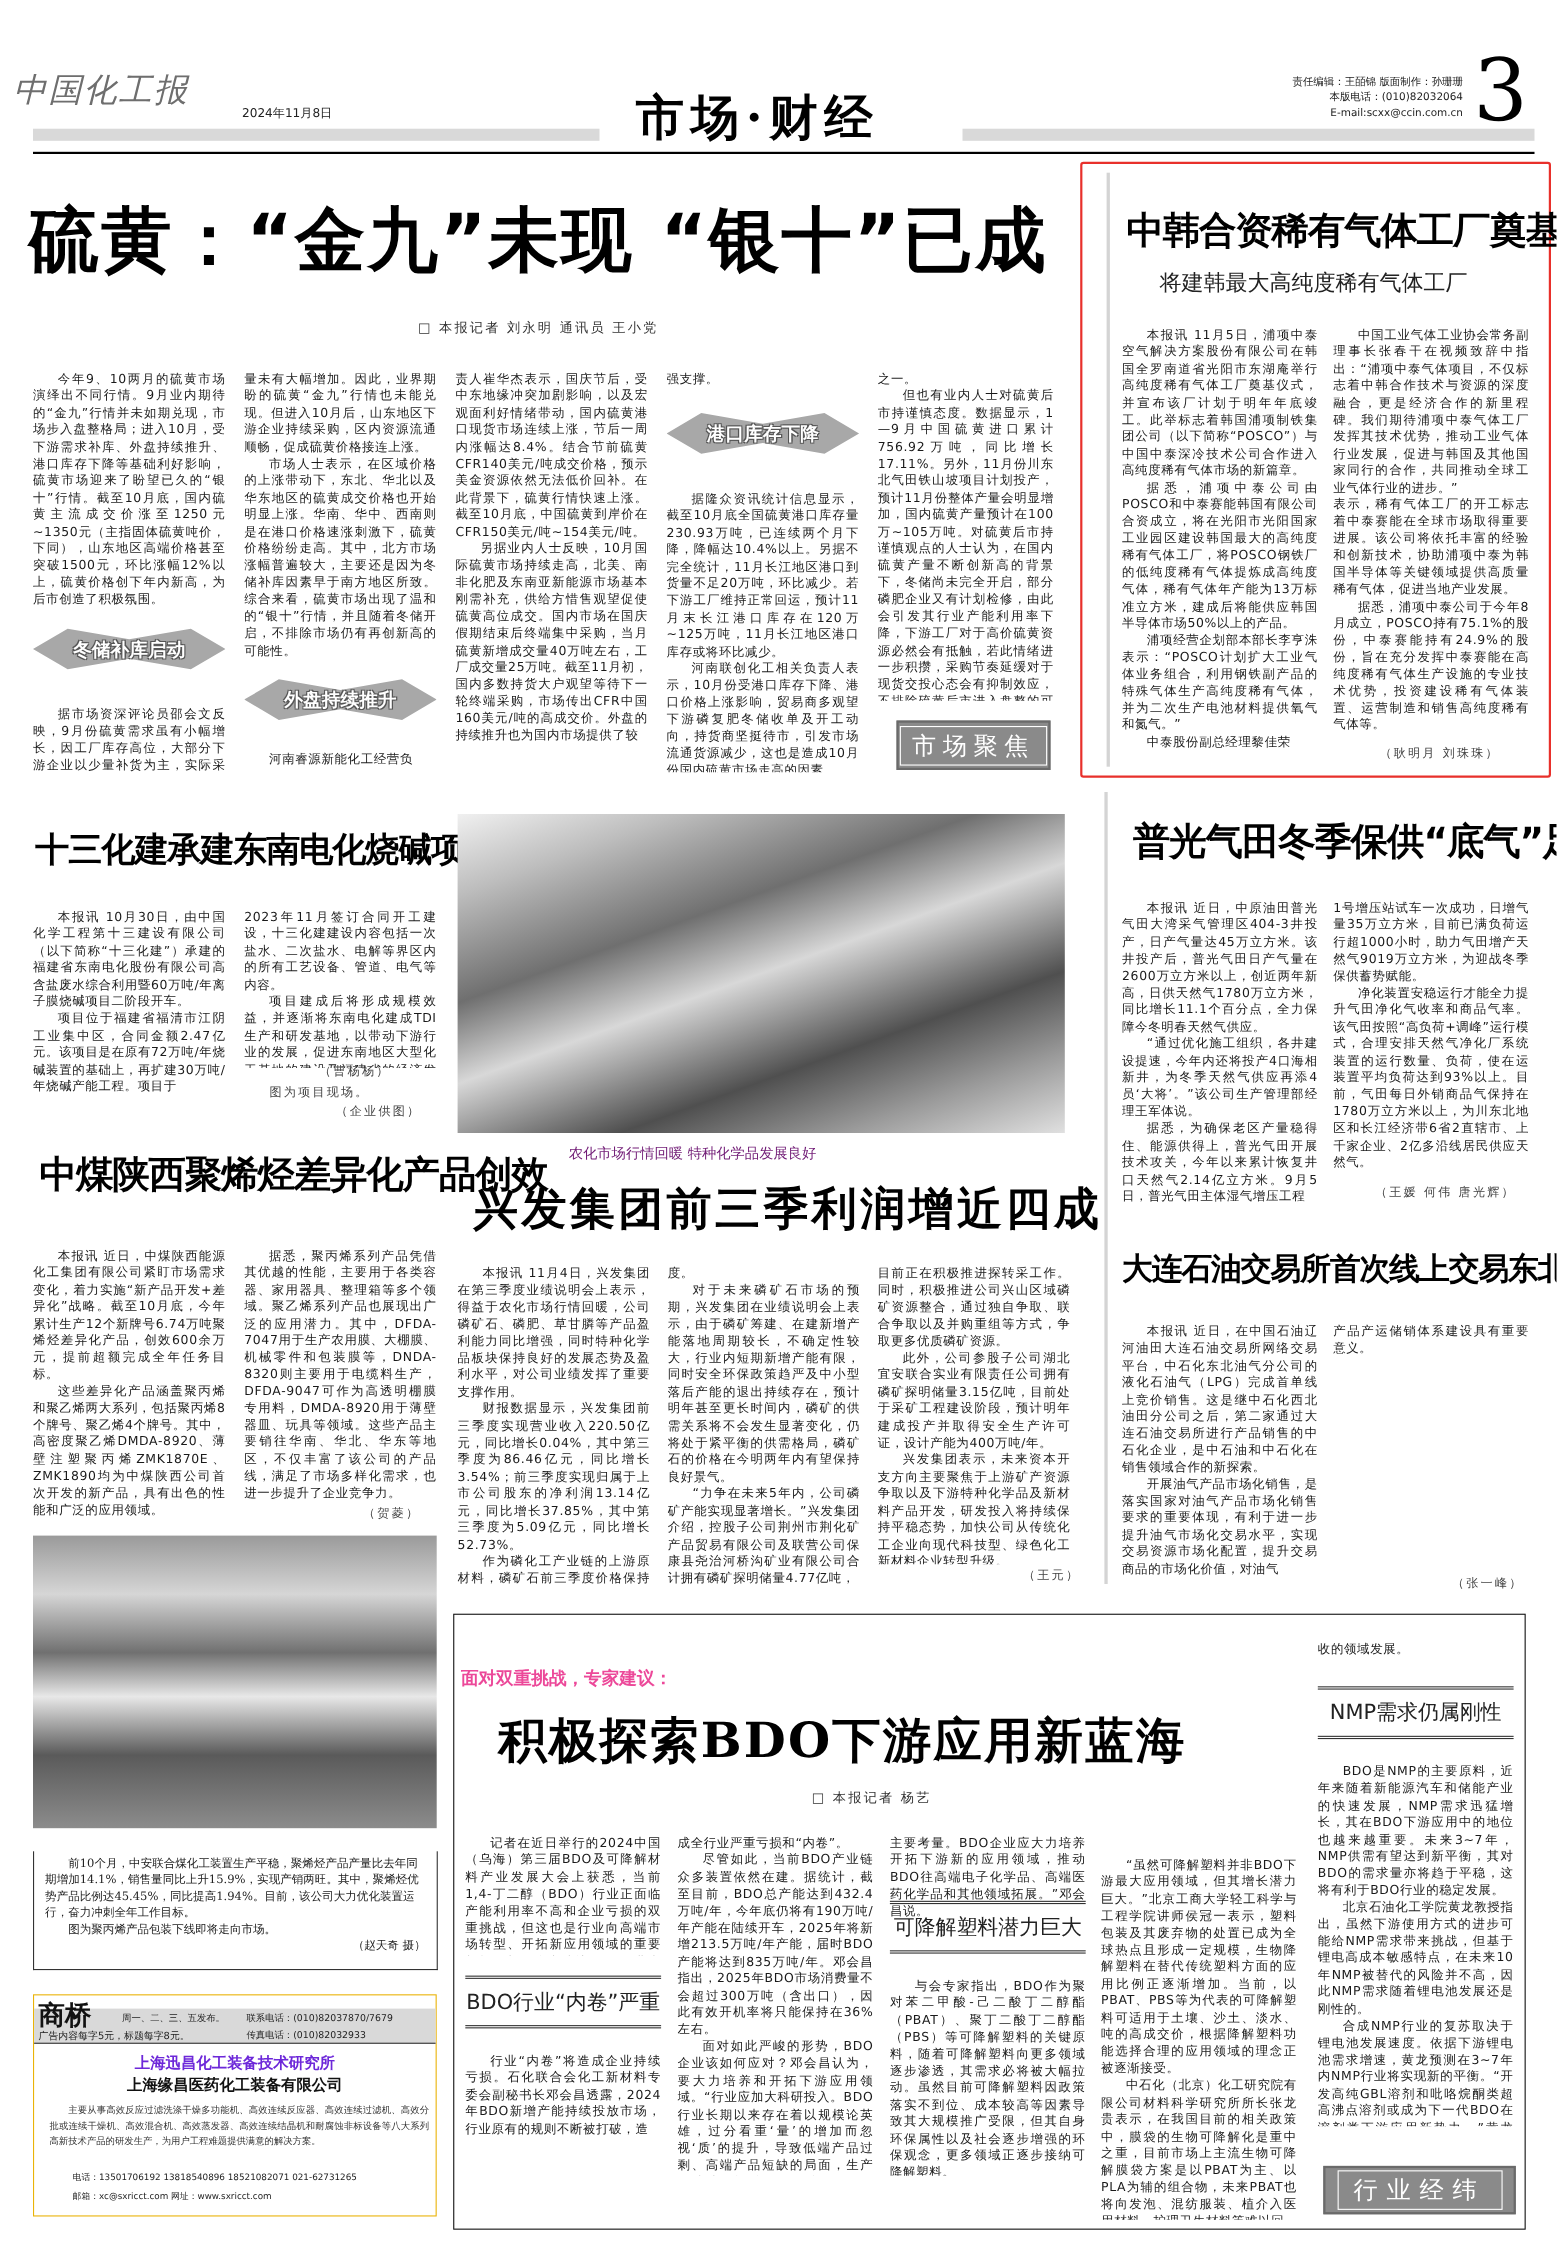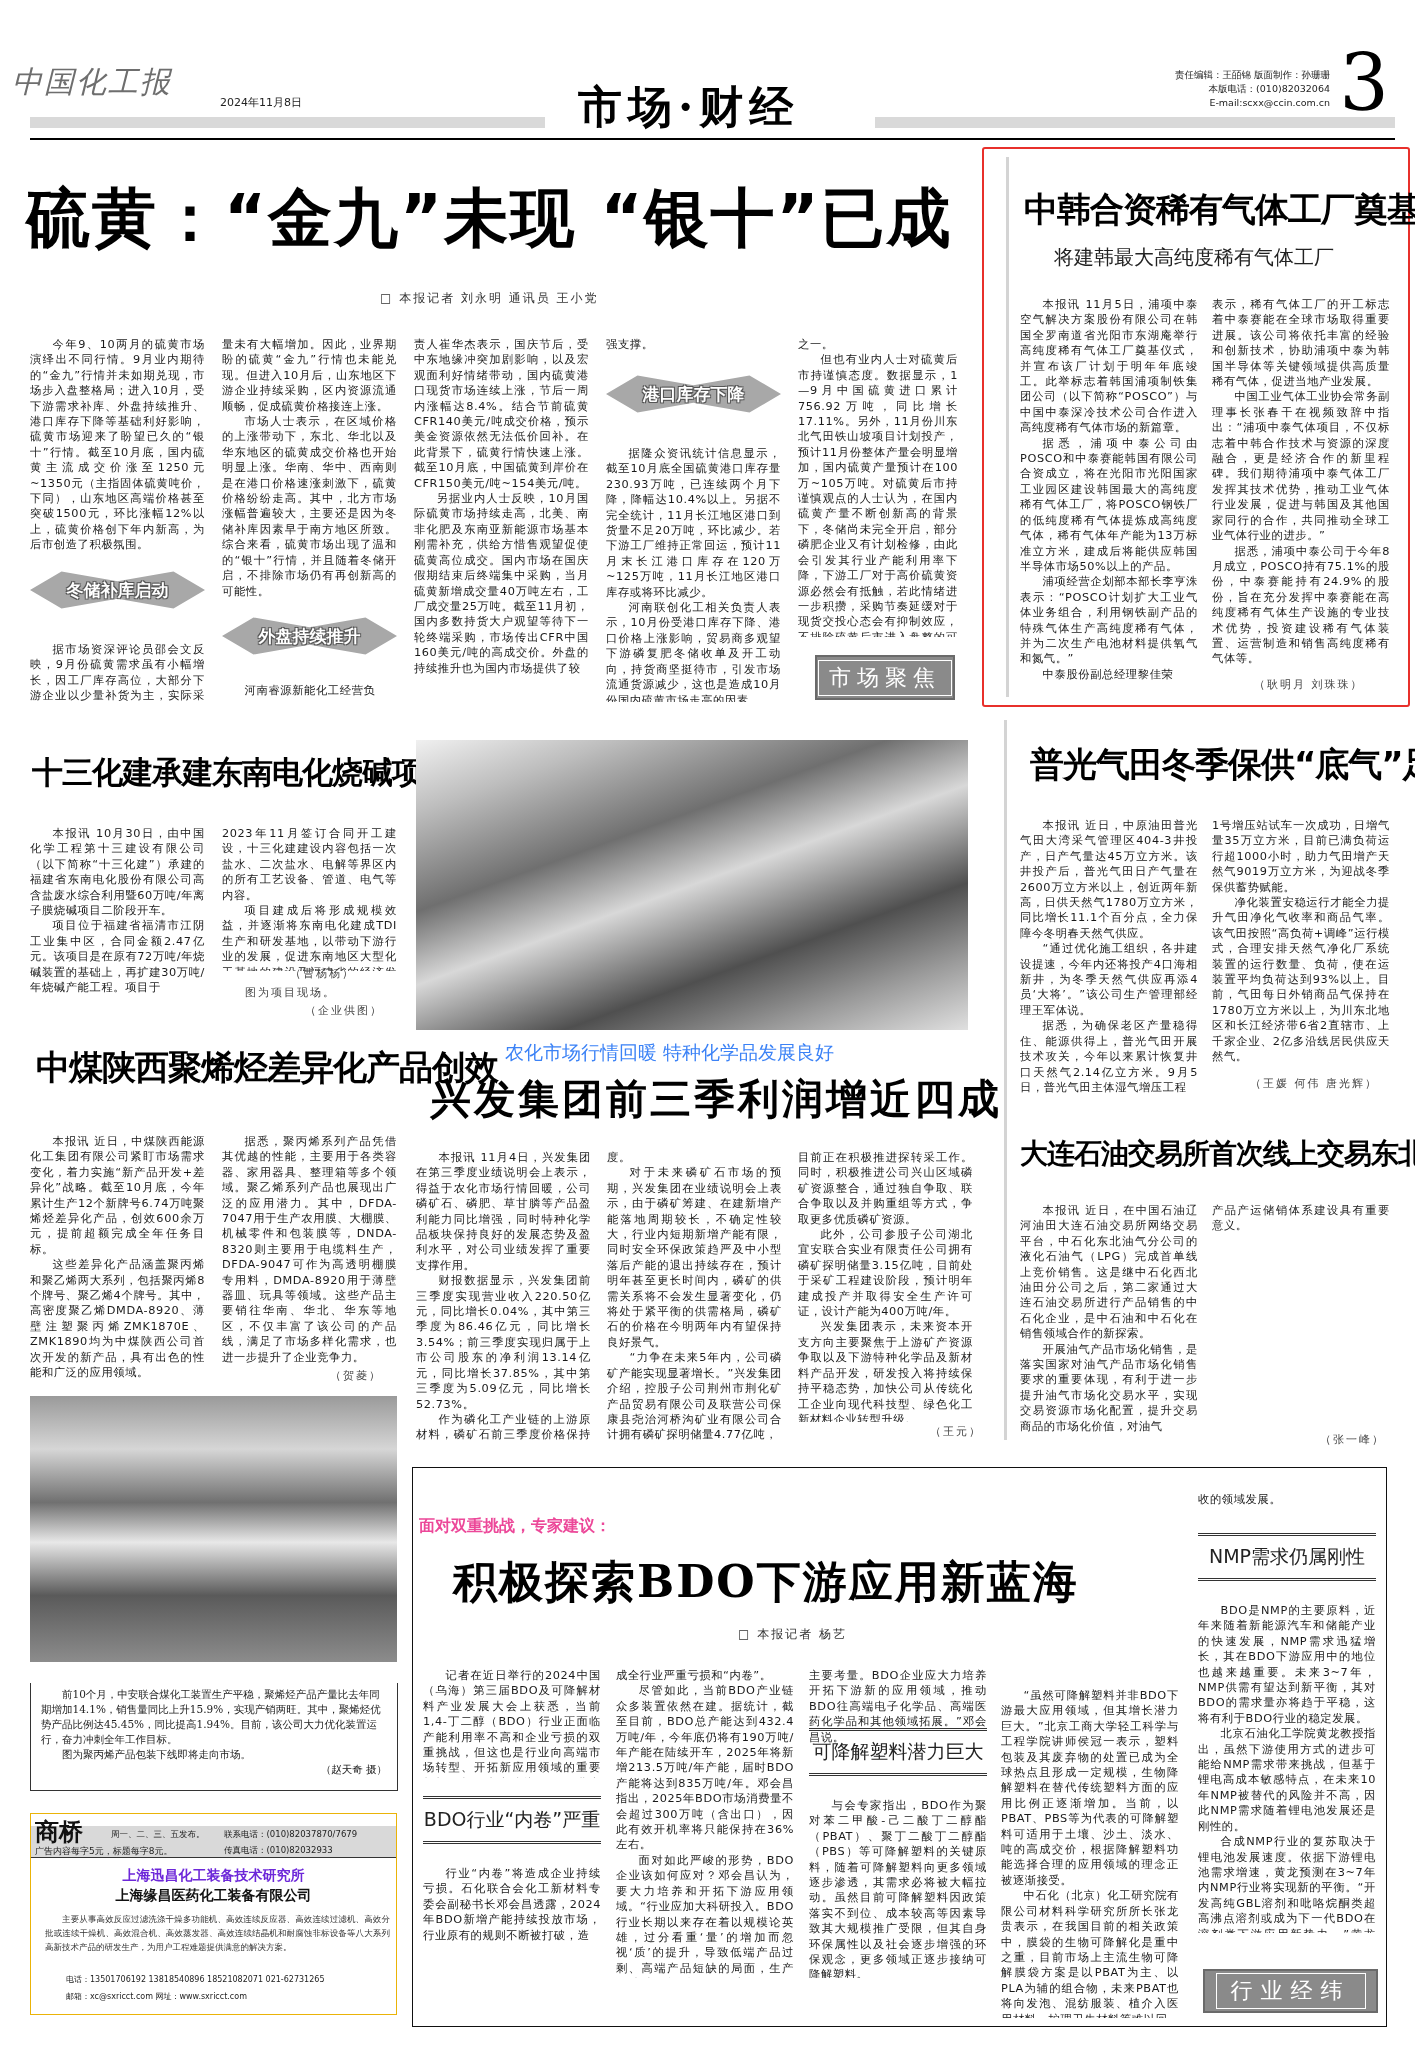--- a/index.html
+++ b/index.html
@@ -97,22 +97,22 @@
   <div class="abs" style="left:22px;top:8px;width:3px;height:540px;background:#d4d4d4"></div>
   <div class="abs hd-black" style="left:40px;top:38px;font-size:34px">中韩合资稀有气体工厂奠基</div>
   <div class="abs serif" style="left:70px;top:95px;font-size:20px;color:#222">将建韩最大高纯度稀有气体工厂</div>
   <div class="col body-text" style="left:36px;top:148px;width:178px;height:400px">
     <p><span class="lead" style="font-weight:normal;color:#1a1a1a">本报讯 11月5日，浦项中泰空气解决方案股份有限公司在韩国全罗南道省光阳市东湖庵举行高纯度稀有气体工厂奠基仪式，并宣布该厂计划于明年年底竣工。此举标志着韩国浦项制铁集团公司（以下简称“POSCO”）与中国中泰深冷技术公司合作进入高纯度稀有气体市场的新篇章。</span></p>
     <p>据悉，浦项中泰公司由POSCO和中泰赛能韩国有限公司合资成立，将在光阳市光阳国家工业园区建设韩国最大的高纯度稀有气体工厂，将POSCO钢铁厂的低纯度稀有气体提炼成高纯度气体，稀有气体年产能为13万标准立方米，建成后将能供应韩国半导体市场50%以上的产品。</p>
     <p>浦项经营企划部本部长李亨洙表示：“POSCO计划扩大工业气体业务组合，利用钢铁副产品的特殊气体生产高纯度稀有气体，并为二次生产电池材料提供氧气和氮气。”</p>
     <p>中泰股份副总经理黎佳荣</p>
   </div>
   <div class="col body-text" style="left:228px;top:148px;width:178px;height:390px">
+    <p>中国工业气体工业协会常务副理事长张春干在视频致辞中指出：“浦项中泰气体项目，不仅标志着中韩合作技术与资源的深度融合，更是经济合作的新里程碑。我们期待浦项中泰气体工厂发挥其技术优势，推动工业气体行业发展，促进与韩国及其他国家同行的合作，共同推动全球工业气体行业的进步。”</p>
     <p style="text-indent:0">表示，稀有气体工厂的开工标志着中泰赛能在全球市场取得重要进展。该公司将依托丰富的经验和创新技术，协助浦项中泰为韩国半导体等关键领域提供高质量稀有气体，促进当地产业发展。</p>
-    <p>中国工业气体工业协会常务副理事长张春干在视频致辞中指出：“浦项中泰气体项目，不仅标志着中韩合作技术与资源的深度融合，更是经济合作的新里程碑。我们期待浦项中泰气体工厂发挥其技术优势，推动工业气体行业发展，促进与韩国及其他国家同行的合作，共同推动全球工业气体行业的进步。”</p>
     <p>据悉，浦项中泰公司于今年8月成立，POSCO持有75.1%的股份，中泰赛能持有24.9%的股份，旨在充分发挥中泰赛能在高纯度稀有气体生产设施的专业技术优势，投资建设稀有气体装置、运营制造和销售高纯度稀有气体等。</p>
   </div>
   <div class="abs credit" style="left:270px;top:528px">（耿明月 刘珠珠）</div>
 </section>
 
 <section>
   <div class="abs hd-black" style="left:32px;top:752px;font-size:31px">十三化建承建东南电化烧碱项目二阶段开车</div>
   <div class="col body-text" style="left:30px;top:826px;width:175px;height:190px">
     <p>本报讯 10月30日，由中国化学工程第十三建设有限公司（以下简称“十三化建”）承建的福建省东南电化股份有限公司高含盐废水综合利用暨60万吨/年离子膜烧碱项目二阶段开车。</p>
     <p>项目位于福建省福清市江阴工业集中区，合同金额2.47亿元。该项目是在原有72万吨/年烧碱装置的基础上，再扩建30万吨/年烧碱产能工程。项目于</p>
@@ -148,21 +148,21 @@
     <p>本报讯 近日，中煤陕西能源化工集团有限公司紧盯市场需求变化，着力实施“新产品开发+差异化”战略。截至10月底，今年累计生产12个新牌号6.74万吨聚烯烃差异化产品，创效600余万元，提前超额完成全年任务目标。</p>
     <p>这些差异化产品涵盖聚丙烯和聚乙烯两大系列，包括聚丙烯8个牌号、聚乙烯4个牌号。其中，高密度聚乙烯DMDA-8920、薄壁注塑聚丙烯ZMK1870E、ZMK1890均为中煤陕西公司首次开发的新产品，具有出色的性能和广泛的应用领域。</p>
   </div>
   <div class="col body-text" style="left:222px;top:1134px;width:175px;height:230px">
     <p>据悉，聚丙烯系列产品凭借其优越的性能，主要用于各类容器、家用器具、整理箱等多个领域。聚乙烯系列产品也展现出广泛的应用潜力。其中，DFDA-7047用于生产农用膜、大棚膜、机械零件和包装膜等，DNDA-8320则主要用于电缆料生产，DFDA-9047可作为高透明棚膜专用料，DMDA-8920用于薄壁器皿、玩具等领域。这些产品主要销往华南、华北、华东等地区，不仅丰富了该公司的产品线，满足了市场多样化需求，也进一步提升了企业竞争力。</p>
   </div>
   <div class="abs credit" style="left:330px;top:1368px">（贺菱）</div>
 </section>
 
 <section>
-  <div class="abs serif" style="left:505px;top:1040px;font-size:19px;color:#3b82f6">农化市场行情回暖 特种化学品发展良好</div>
+  <div class="abs serif" style="left:517px;top:1040px;font-size:13px;color:#701a75">农化市场行情回暖 特种化学品发展良好</div>
   <div class="abs serif" style="left:430px;top:1072px;font-size:41px;font-weight:bold;color:#000;letter-spacing:3px">兴发集团前三季利润增近四成</div>
   <div class="col body-text" style="left:416px;top:1150px;width:175px;height:290px">
     <p>本报讯 11月4日，兴发集团在第三季度业绩说明会上表示，得益于农化市场行情回暖，公司磷矿石、磷肥、草甘膦等产品盈利能力同比增强，同时特种化学品板块保持良好的发展态势及盈利水平，对公司业绩发挥了重要支撑作用。</p>
     <p>财报数据显示，兴发集团前三季度实现营业收入220.50亿元，同比增长0.04%，其中第三季度为86.46亿元，同比增长3.54%；前三季度实现归属于上市公司股东的净利润13.14亿元，同比增长37.85%，其中第三季度为5.09亿元，同比增长52.73%。</p>
     <p>作为磷化工产业链的上游原材料，磷矿石前三季度价格保持高位运行，支撑了产业链的景气</p>
   </div>
   <div class="col body-text" style="left:607px;top:1150px;width:175px;height:290px">
     <p style="text-indent:0">度。</p>
     <p>对于未来磷矿石市场的预期，兴发集团在业绩说明会上表示，由于磷矿筹建、在建新增产能落地周期较长，不确定性较大，行业内短期新增产能有限，同时安全环保政策趋严及中小型落后产能的退出持续存在，预计明年甚至更长时间内，磷矿的供需关系将不会发生显著变化，仍将处于紧平衡的供需格局，磷矿石的价格在今明两年内有望保持良好景气。</p>
     <p>“力争在未来5年内，公司磷矿产能实现显著增长。”兴发集团介绍，控股子公司荆州市荆化矿产品贸易有限公司及联营公司保康县尧治河桥沟矿业有限公司合计拥有磷矿探明储量4.77亿吨，</p>

